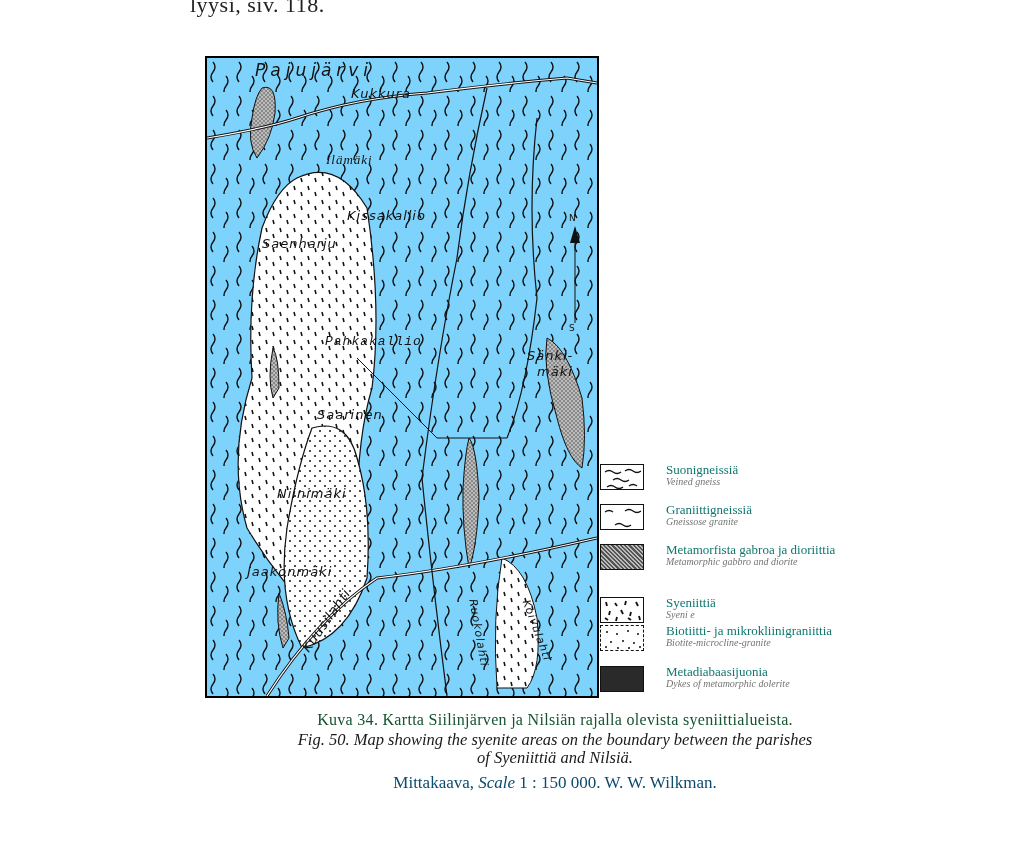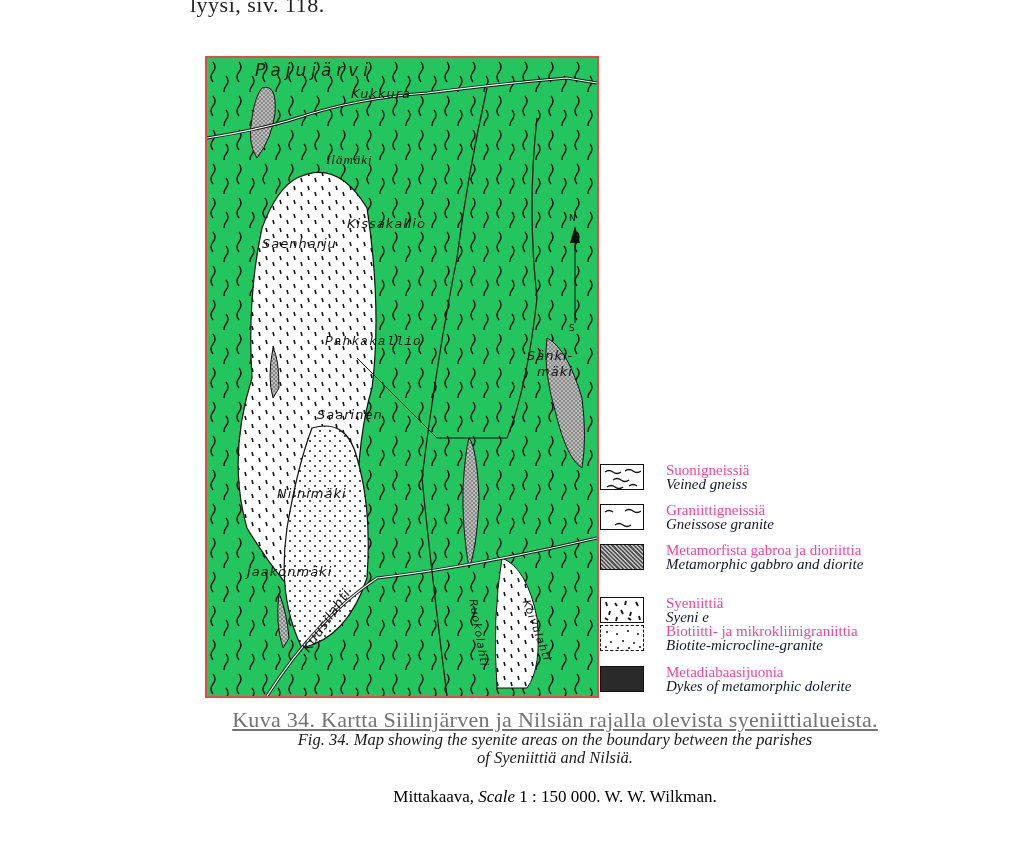--- a/index.html
+++ b/index.html
@@ -1,29 +1,29 @@
 <!DOCTYPE html>
 <html><head>
 <meta charset="utf-8">
 <style>
   html, body { margin:0; padding:0; background:#ffffff; }
   body { width:1024px; height:844px; position:relative; overflow:hidden; font-family:"Liberation Serif","DejaVu Serif",serif; color:#1a1a1a; }
   .page-top { position:absolute; left:190px; top:-8px; font-size:22px; letter-spacing:0.5px; color:#222; }
-  .map-frame { position:absolute; left:205px; top:56px; width:390px; height:638px; border:2px solid #ef4444; background:#22c55e; overflow:hidden; }
+  .map-frame { position:absolute; left:205px; top:56px; width:390px; height:638px; border:2px solid #000000; background:#7dd3fc; overflow:hidden; }
   .map-frame svg { position:absolute; left:0; top:0; }
   .map-label { position:absolute; font-family:"DejaVu Sans","Liberation Sans",sans-serif; font-style:italic; font-size:13px; color:#111; background:transparent; white-space:nowrap; letter-spacing:1px; }
   .legend { position:absolute; left:596px; top:462px; width:330px; }
   .legend-item { position:absolute; left:0; height:34px; width:330px; }
   .swatch { position:absolute; left:4px; top:2px; width:44px; height:26px; border:1.5px solid #111; box-sizing:border-box; background:#fff; overflow:hidden; }
-  .legend-fi { position:absolute; left:70px; top:0px; font-size:15px; color:#ec4899; white-space:nowrap; }
-  .legend-en { position:absolute; left:70px; top:14px; font-size:15px; font-style:italic; color:#0f172a; white-space:nowrap; }
+  .legend-fi { position:absolute; left:70px; top:0px; font-size:13px; color:#0f766e; white-space:nowrap; }
+  .legend-en { position:absolute; left:70px; top:14px; font-size:10px; font-style:italic; color:#737373; white-space:nowrap; }
   .caption { position:absolute; left:190px; top:709px; width:730px; text-align:center; }
-  .cap-fi { font-size:22px; letter-spacing:0.3px; color:#737373; line-height:22px;text-decoration:underline; }
+  .cap-fi { font-size:16px; letter-spacing:0.3px; color:#14532d; line-height:22px; }
   .cap-en { font-size:16.5px; font-style:italic; line-height:18px; color:#1a1a1a; }
-  .cap-scale { font-size:17px; line-height:24px; color:#000000; margin-top:18px; }
+  .cap-scale { font-size:17px; line-height:24px; color:#0c4a6e; margin-top:4px; }
   .cap-scale i { font-style:italic; }
 </style>
 </head>
 <body>
 
 <div class="page-top">lyysi, siv. 118.</div>
 
 <div class="map-frame">
   <svg width="390" height="638" viewBox="0 0 390 638">
     <defs>
@@ -71,21 +71,21 @@
     <path d="M330 60 Q320 150 330 240 Q320 330 300 380" fill="none" stroke="#111" stroke-width="1.2"></path>
     <path d="M150 300 L230 380 L300 380" fill="none" stroke="#111" stroke-width="1"></path>
 
     <line x1="368" y1="170" x2="368" y2="265" stroke="#111" stroke-width="1"></line>
     <polygon points="368,168 363,185 373,185" fill="#111"></polygon>
   </svg>
 
   <span class="map-label" style="left:48px;top:2px;font-size:17px;letter-spacing:5px;">Pajujärvi</span>
   <span class="map-label" style="left:144px;top:28px;">Kukkura</span>
   <span class="map-label" style="left:119px;top:94px;font-family:Liberation Serif, serif;">Ilämäki</span>
-  <span class="map-label" style="left:140px;top:158px;">Kissakallio</span>
+  <span class="map-label" style="left:140px;top:150px;">Kissakallio</span>
   <span class="map-label" style="left:55px;top:178px;">Saenharju</span>
   <span class="map-label" style="left:118px;top:276px;font-family:Liberation Mono, monospace;">Pahkakallio</span>
   <span class="map-label" style="left:110px;top:349px;text-align:center;">Saarinen</span>
   <span class="map-label" style="left:320px;top:290px;">Sänki-</span>
   <span class="map-label" style="left:330px;top:306px;">mäki</span>
   <span class="map-label" style="left:70px;top:428px;">Niinimäki</span>
   <span class="map-label" style="left:40px;top:486px;margin-top:20px;">Jaakonmäki</span>
   <span class="map-label" style="left:92px;top:588px;transform:rotate(-55deg);transform-origin:left top;">Kuusilahti</span>
   <span class="map-label" style="left:272px;top:540px;transform:rotate(80deg);transform-origin:left top;font-size:11px;">Ruokolahti</span>
   <span class="map-label" style="left:325px;top:540px;transform:rotate(70deg);transform-origin:left top;font-size:11px;">Koivulahti</span>
@@ -167,20 +167,20 @@
   </div>
   <div class="legend-item" style="top:202px;">
     <div class="swatch" style="background:#2a2a2a;"></div>
     <div class="legend-fi">Metadiabaasijuonia</div>
     <div class="legend-en">Dykes of metamorphic dolerite</div>
   </div>
 </div>
 
 <div class="caption">
   <div class="cap-fi">Kuva 34. Kartta Siilinjärven ja Nilsiän rajalla olevista syeniittialueista.</div>
-  <div class="cap-en">Fig. 34. Map showing the syenite areas on the boundary between the parishes</div>
+  <div class="cap-en">Fig. 50. Map showing the syenite areas on the boundary between the parishes</div>
   <div class="cap-en">of Syeniittiä and Nilsiä.</div>
   <div class="cap-scale">
     <span>Mittakaava,</span>
     <i>Scale</i>
     <span>1 : 150 000. W. W. Wilkman.</span>
   </div>
 </div>
 
 </body></html>

